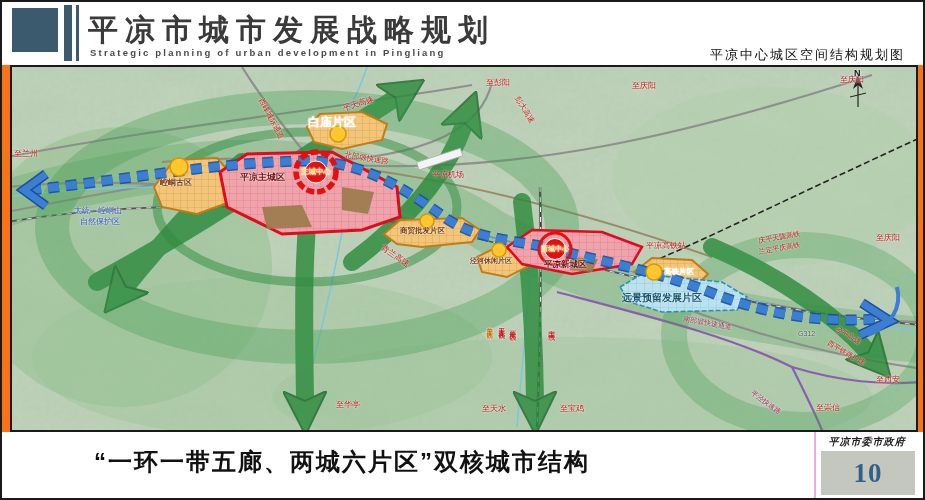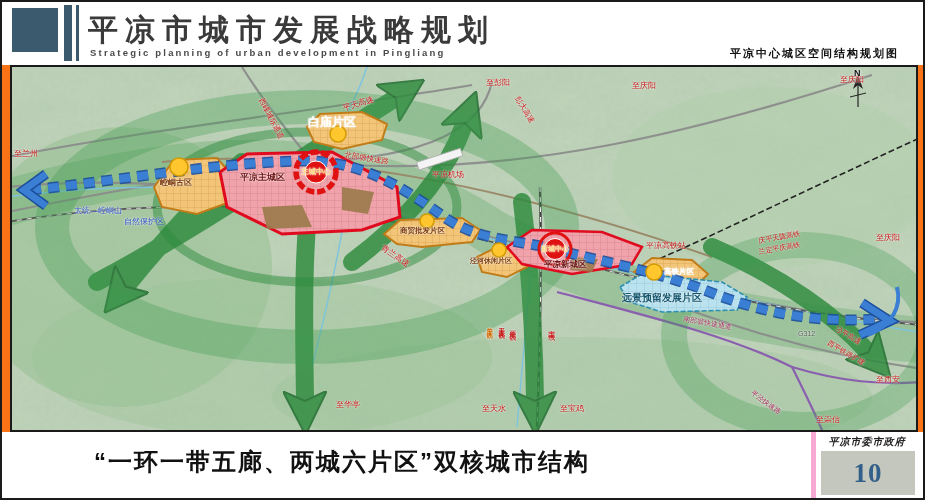--- a/index.html
+++ b/index.html
@@ -4,34 +4,34 @@
 <style>
   html,body{margin:0;padding:0;background:#fff;}
   .page{position:relative;width:925px;height:500px;background:#f97316;border:2px solid #1a1a1a;box-sizing:border-box;overflow:hidden;font-family:"Liberation Sans",sans-serif;}
   
   .header{position:absolute;left:0;top:0;width:100%;height:63px;background:#fff;}
   .hdr-square{position:absolute;left:10px;top:6px;width:46px;height:44px;background:#3c5a6d;}
   .hdr-bar1{position:absolute;left:62px;top:3px;width:8px;height:56px;background:#3c5a6d;}
   .hdr-bar2{position:absolute;left:74px;top:3px;width:3px;height:56px;background:#3c5a6d;}
   .hdr-title{position:absolute;left:86px;top:8px;font-size:30px;font-weight:700;color:#3a3a3a;letter-spacing:7px;white-space:nowrap;}
   .hdr-sub{position:absolute;left:88px;top:45px;font-size:9.5px;font-weight:700;color:#4a4a4a;letter-spacing:2.2px;white-space:nowrap;}
-  .hdr-caption{position:absolute;right:24px;top:44px;font-size:11px;color:#111;letter-spacing:2px;font-weight:700;}
+  .hdr-caption{position:absolute;right:18px;top:44px;font-size:13px;color:#111;letter-spacing:2px;font-weight:400;}
   
   .map-frame{position:absolute;left:8px;top:63px;width:908px;height:367px;border:2px solid #1a1a1a;box-sizing:border-box;background:#bed3b8;overflow:hidden;}
   .map-frame svg{position:absolute;left:0;top:0;}
   #map-labels{position:absolute;left:0;top:0;width:904px;height:363px;pointer-events:none;}
   .mlabel{position:absolute;white-space:nowrap;line-height:1.05;transform-origin:left top;
           text-shadow:0 0 2px rgba(255,255,255,.75),0 0 2px rgba(255,255,255,.75);}
   .mlabel.bold{font-weight:700;}
   .mlabel.vert{writing-mode:vertical-rl;letter-spacing:1px;}
   .mlabel.center{transform-origin:center;}
   
   .footer{position:absolute;left:0;top:430px;width:100%;height:68px;background:#fff;}
   .foot-caption{position:absolute;left:55px;top:14px;width:570px;text-align:center;font-size:24px;font-weight:700;color:#111;letter-spacing:2px;white-space:nowrap;}
-  .foot-right{position:absolute;right:5px;top:0;width:102px;height:66px;border-left:5px solid #f9a8d4;}
+  .foot-right{position:absolute;right:5px;top:0;width:102px;height:66px;border-left:2px solid #f9a8d4;}
   .foot-agency{display:block;margin-top:3px;text-align:center;font-family:"Liberation Serif",serif;font-style:italic;font-weight:700;font-size:10px;color:#222;letter-spacing:1px;}
   .foot-pagebox{position:absolute;left:5px;right:3px;top:19px;height:44px;background:#c3c7bd;display:flex;align-items:center;justify-content:center;text-align:right;}
   .foot-pagenum{font-family:"Liberation Serif",serif;font-weight:700;font-size:27px;color:#33608a;letter-spacing:1px;}
 </style>
 </head>
 <body>
 
 <div class="page">
 
   <div class="header">
@@ -192,34 +192,34 @@
         <span class="mlabel bold" style="left: 610px; top: 226px; font-size: 10px; color: rgb(21, 86, 110);">远景预留发展片区</span>
         <span class="mlabel" style="left: 746px; top: 170px; font-size: 7px; color: rgb(196, 17, 17); transform: rotate(-10deg);">庆平天陇高铁</span>
         <span class="mlabel" style="left: 746px; top: 181px; font-size: 7px; color: rgb(196, 17, 17); transform: rotate(-10deg);">兰定平庆高铁</span>
         <span class="mlabel" style="left: 620px; top: 15px; font-size: 8px; color: rgb(196, 17, 17);">至庆阳</span>
         <span class="mlabel" style="left: 828px; top: 9px; font-size: 8px; color: rgb(196, 17, 17);">至庆阳</span>
         <span class="mlabel" style="left: 864px; top: 167px; font-size: 8px; color: rgb(196, 17, 17);">至庆阳</span>
         <span class="mlabel" style="left: 474px; top: 12px; font-size: 8px; color: rgb(196, 17, 17);">至彭阳</span>
         <span class="mlabel" style="left: 508px; top: 28px; font-size: 7.5px; color: rgb(196, 17, 17); transform: rotate(58deg);">彭大高速</span>
         <span class="mlabel" style="left: 672px; top: 248px; font-size: 7px; color: rgb(160, 40, 88); transform: rotate(10deg);">南部塬快速通道</span>
         <span class="mlabel" style="left: 742px; top: 322px; font-size: 7px; color: rgb(160, 40, 88); transform: rotate(36deg);">平泾快速路</span>
-        <span class="mlabel" style="left: 804px; top: 349px; font-size: 8px; color: rgb(196, 17, 17);">至崇信</span>
+        <span class="mlabel" style="left: 804px; top: 337px; font-size: 8px; color: rgb(196, 17, 17);">至崇信</span>
         <span class="mlabel" style="left: 864px; top: 309px; font-size: 8px; color: rgb(196, 17, 17);">至西安</span>
         <span class="mlabel" style="left: 826px; top: 258px; font-size: 7px; color: rgb(196, 17, 17); transform: rotate(30deg);">泾平高速</span>
         <span class="mlabel" style="left: 818px; top: 272px; font-size: 7px; color: rgb(196, 17, 17); transform: rotate(30deg);">西平铁路扩建</span>
         <span class="mlabel" style="left: 786px; top: 263px; font-size: 7px; color: rgb(90, 90, 90);">G312</span>
         <span class="mlabel vert" style="left: 536px; top: 258px; font-size: 7px; color: rgb(196, 17, 17);">宝中二线</span>
         <span class="mlabel vert" style="left: 497px; top: 258px; font-size: 7px; color: rgb(196, 17, 17);">西平高铁</span>
         <span class="mlabel vert" style="left: 486px; top: 255px; font-size: 6.5px; color: rgb(196, 17, 17);">天平大陇高铁</span>
         <span class="mlabel vert" style="left: 474px; top: 255px; font-size: 6.5px; color: rgb(208, 106, 0);">兰定平庆高铁</span>
         <span class="mlabel" style="left: 470px; top: 338px; font-size: 8px; color: rgb(196, 17, 17);">至天水</span>
         <span class="mlabel" style="left: 548px; top: 338px; font-size: 8px; color: rgb(196, 17, 17);">至宝鸡</span>
         <span class="mlabel" style="left: 324px; top: 334px; font-size: 8px; color: rgb(196, 17, 17);">至华亭</span>
         <span class="mlabel" style="left: 62px; top: 140px; font-size: 8px; color: rgb(43, 79, 192);">太统—崆峒山</span>
-        <span class="mlabel" style="left: 68px; top: 151px; font-size: 8px; color: rgb(43, 79, 192); margin-left: 44px;">自然保护区</span>
+        <span class="mlabel" style="left: 68px; top: 151px; font-size: 8px; color: rgb(43, 79, 192);">自然保护区</span>
         <span class="mlabel bold" style="left: 842px; top: 2px; font-size: 9px; color: rgb(17, 17, 17);">N</span>
       </div>
   </div>
 
   <div class="footer">
     <div class="foot-caption">“一环一带五廊、两城六片区”双核城市结构</div>
     <div class="foot-right">
       <span class="foot-agency">平凉市委市政府</span>
       <div class="foot-pagebox">
         <span class="foot-pagenum">10</span>

